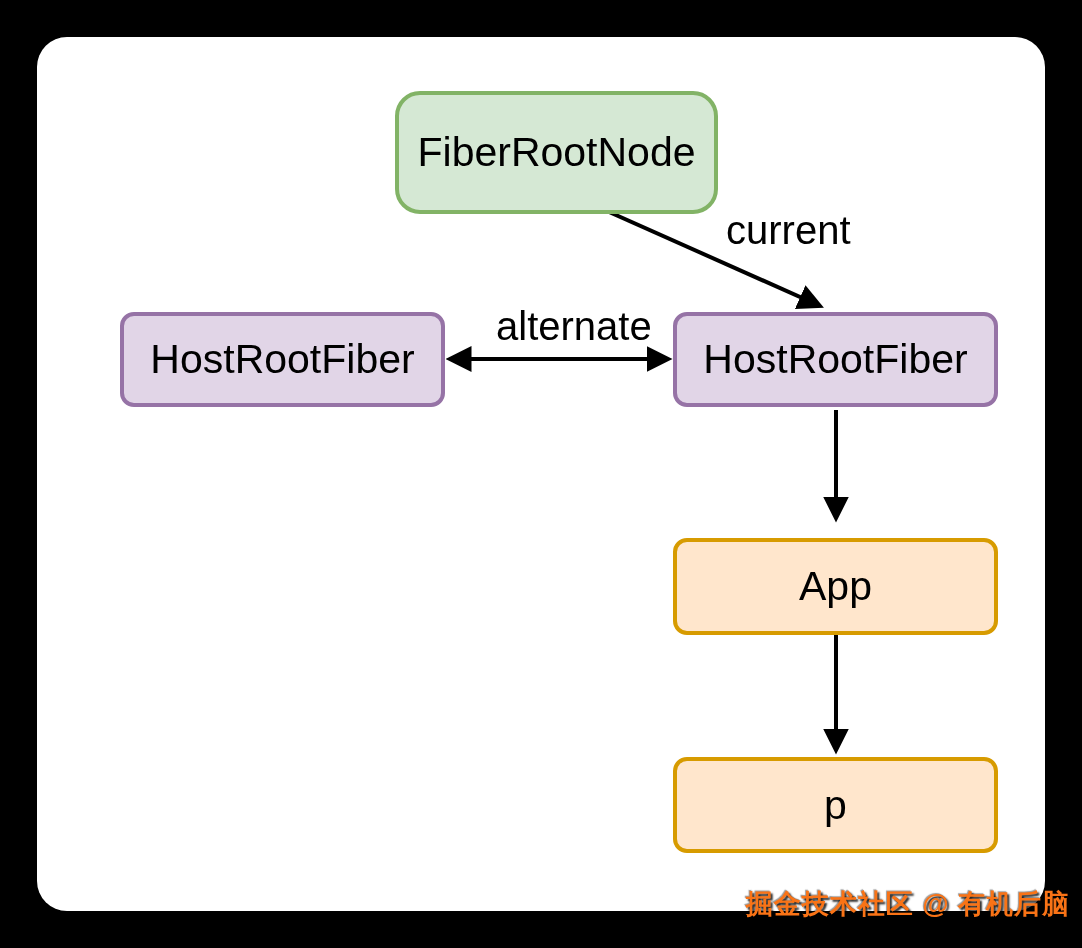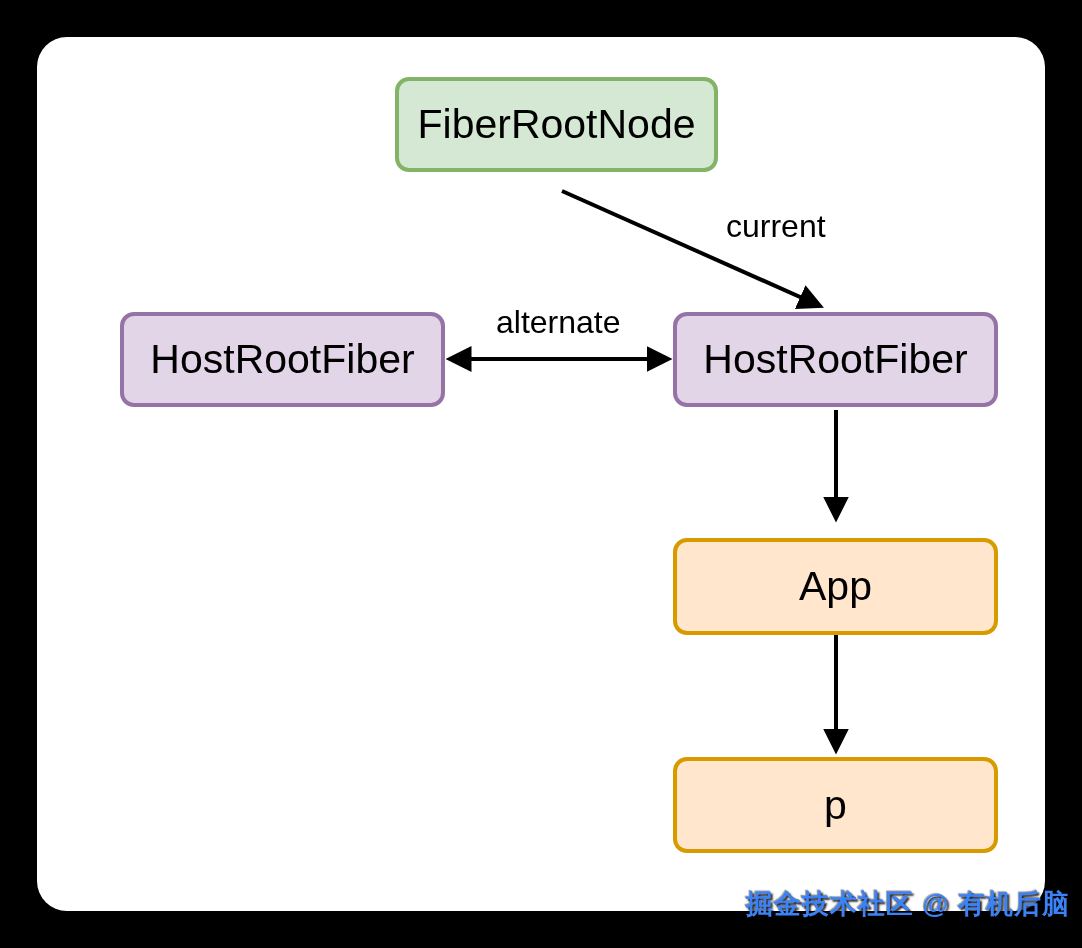--- a/index.html
+++ b/index.html
@@ -43,43 +43,43 @@
     border: 4px solid;
     box-sizing: border-box;
     font-size: 41px;
     color: #000000;
     white-space: nowrap;
   }
   .node-green  { background: #d5e8d4; border-color: #82b366; }
   .node-purple { background: #e1d5e7; border-color: #9673a6; }
   .node-orange { background: #ffe6cc; border-color: #d79b00; }
 
-  .node-fiber-root      { left: 395px; top:  77px; width: 323px; height: 95px; }
+  .node-fiber-root      { left: 395px; top:  91px; width: 323px; height: 123px; border-radius: 25px; }
   .node-host-root-left  { left: 120px; top: 312px; width: 325px; height: 95px; }
   .node-host-root-right { left: 673px; top: 312px; width: 325px; height: 95px; }
   .node-app             { left: 673px; top: 525px; width: 325px; height: 97px; margin-top: 13px; }
   .node-p               { left: 673px; top: 757px; width: 325px; height: 96px; }
 
   .edge-label {
     position: absolute;
-    font-size: 32px;
+    font-size: 40px;
     color: #000000;
     white-space: nowrap;
   }
   .edge-label-current   { left: 726px; top: 208px; }
   .edge-label-alternate { left: 496px; top: 304px; }
 
   .watermark {
     position: absolute;
     right: 12px;
     top: 886px;
     font-size: 27px;
     font-weight: bold;
     letter-spacing: 1px;
-    color: #3b82f6;
+    color: #f97316;
     text-shadow: 2px 2px 2px rgba(0,0,0,0.85), -1px -1px 1px rgba(0,0,0,0.4);
     white-space: nowrap;
   }
 </style>
 </head>
 <body>
 
 <div class="stage">
 
   <div class="canvas"></div>

